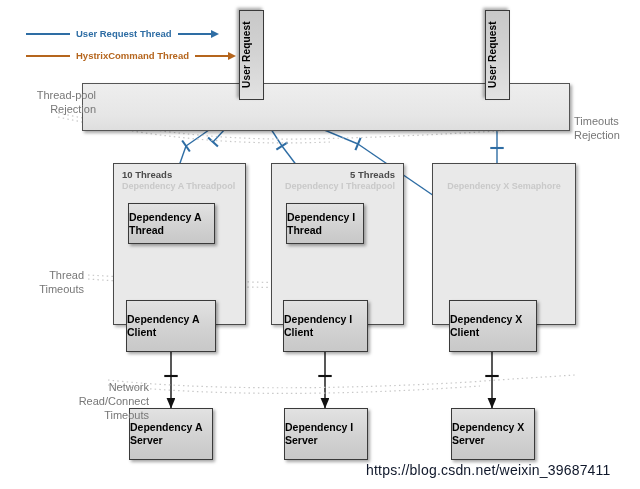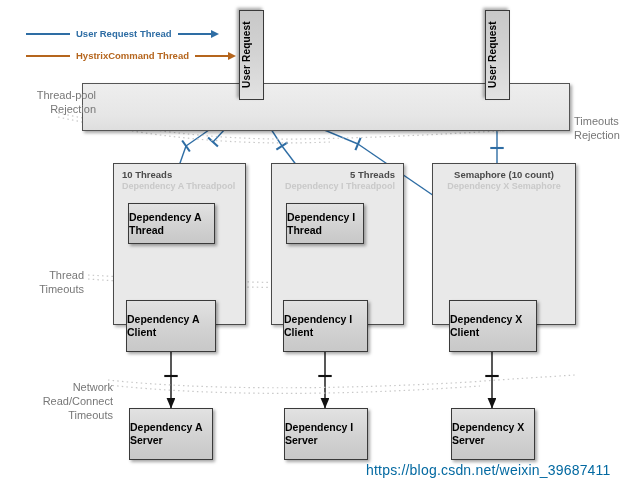--- a/index.html
+++ b/index.html
@@ -91,21 +91,21 @@
   .leg-arrow{
     width:0;height:0;
     border-top:4.5px solid transparent;
     border-bottom:4.5px solid transparent;
     margin-left:-1px;
   }
 
   
   #watermark{
     position:absolute;left:366px;top:462px;
-    font-size:14px;color:#0369a1;font-weight:normal;
+    font-size:14px;color:#0f172a;font-weight:normal;
     letter-spacing:.2px;white-space:nowrap;
     z-index:12;
   }
 </style>
 </head>
 <body>
 
 <div id="stage">
 
   <div id="banner"></div>
@@ -114,21 +114,20 @@
     <div class="g-title ttl-left">10 Threads</div>
     <div class="g-sub ttl-left">Dependency A Threadpool</div>
   </div>
 
   <div class="group" style="left:263px;top:163px;width:133px;height:162px;padding-left:30px;">
     <div class="g-title ttl-right">5 Threads</div>
     <div class="g-sub ttl-right">Dependency I Threadpool</div>
   </div>
 
   <div class="group" style="left:424px;top:163px;width:144px;height:162px;">
-    <div class="g-title ttl-center">Semaphore (10 count)</div>
     <div class="g-sub ttl-center">Dependency X Semaphore</div>
   </div>
 
   <svg id="svg-layer" viewBox="0 0 640 489" xmlns="http://www.w3.org/2000/svg">
     <defs>
       <marker id="arrBlue" markerWidth="9" markerHeight="9" refX="7.2" refY="3.2" orient="auto" markerUnits="strokeWidth">
         <path d="M0,0 L7.6,3.2 L0,6.4 z" fill="#2e6da4"></path>
       </marker>
       <marker id="arrOrange" markerWidth="9" markerHeight="9" refX="7.2" refY="3.2" orient="auto" markerUnits="strokeWidth">
         <path d="M0,0 L7.6,3.2 L0,6.4 z" fill="#b5651d"></path>
@@ -231,21 +230,21 @@
   <div class="sidelabel sl-left" style="left:574px;top:114px;width:66px;">
     <div>Timeouts</div>
     <div>Rejection</div>
   </div>
 
   <div class="sidelabel sl-right" style="left:0px;top:268px;width:84px;">
     <div>Thread</div>
     <div>Timeouts</div>
   </div>
 
-  <div class="sidelabel sl-right" style="left:9px;top:380px;width:104px;">
+  <div class="sidelabel sl-right" style="left:0px;top:380px;width:104px;padding-left:45px;">
     <div>Network</div>
     <div>Read/Connect</div>
     <div>Timeouts</div>
   </div>
 
   <div class="box vbox" style="left:239px;top:10px;width:25px;height:90px;">
     <span>User Request</span>
   </div>
 
   <div class="box vbox" style="left:485px;top:10px;width:25px;height:90px;">

